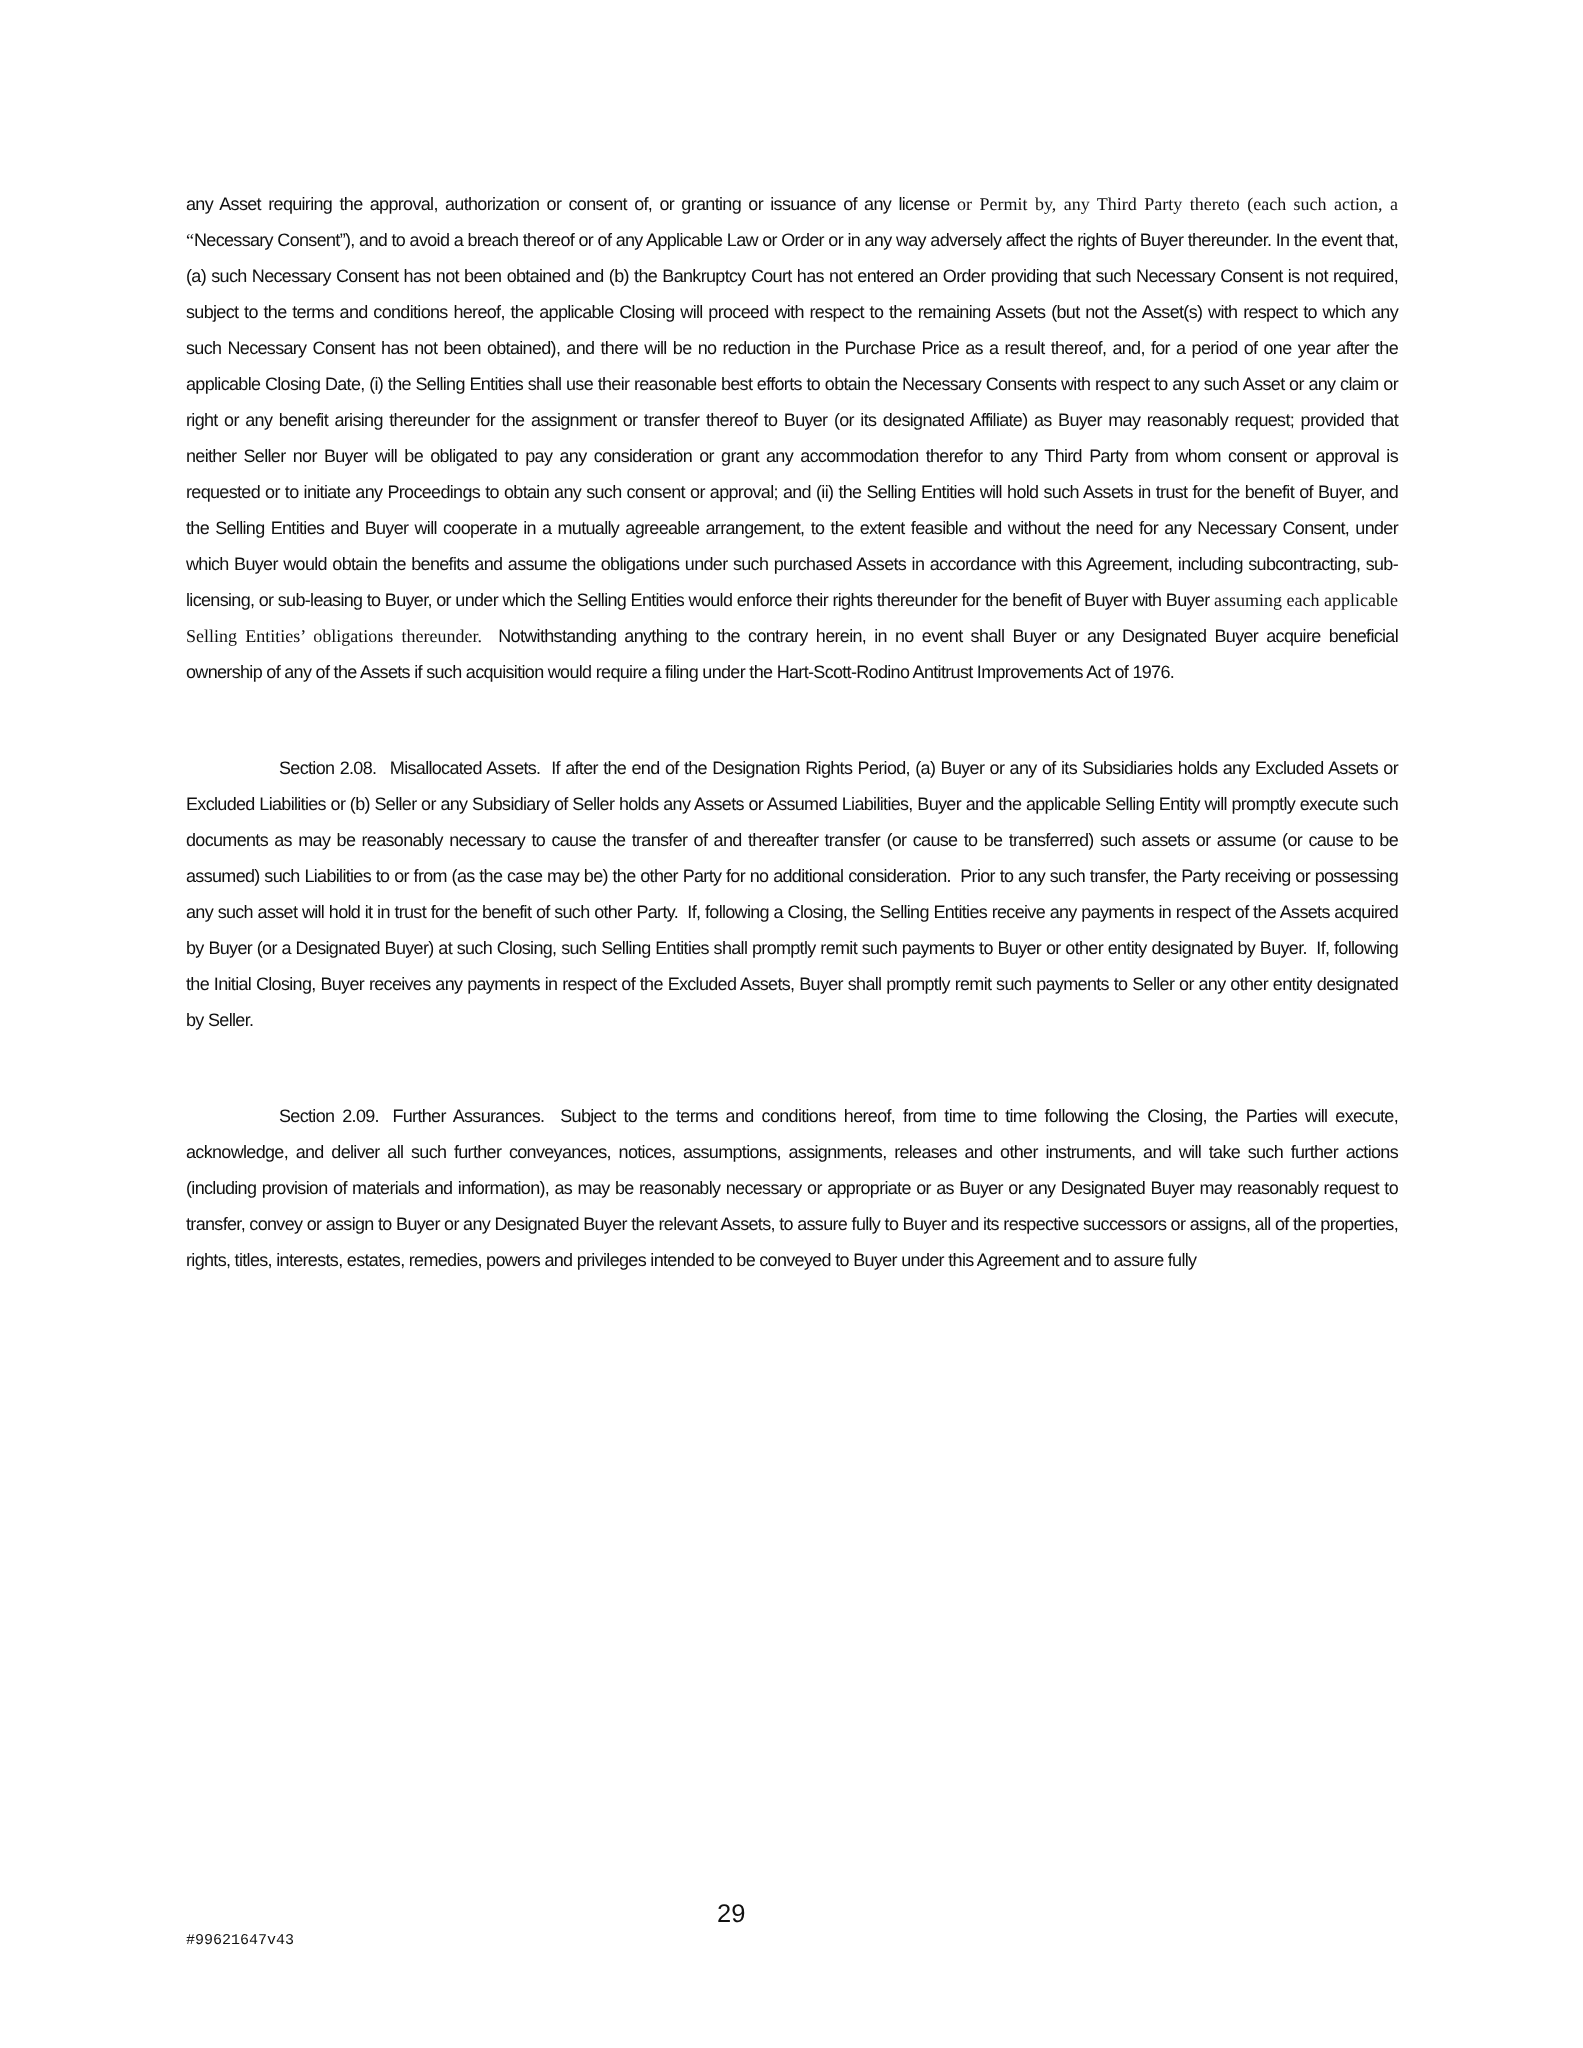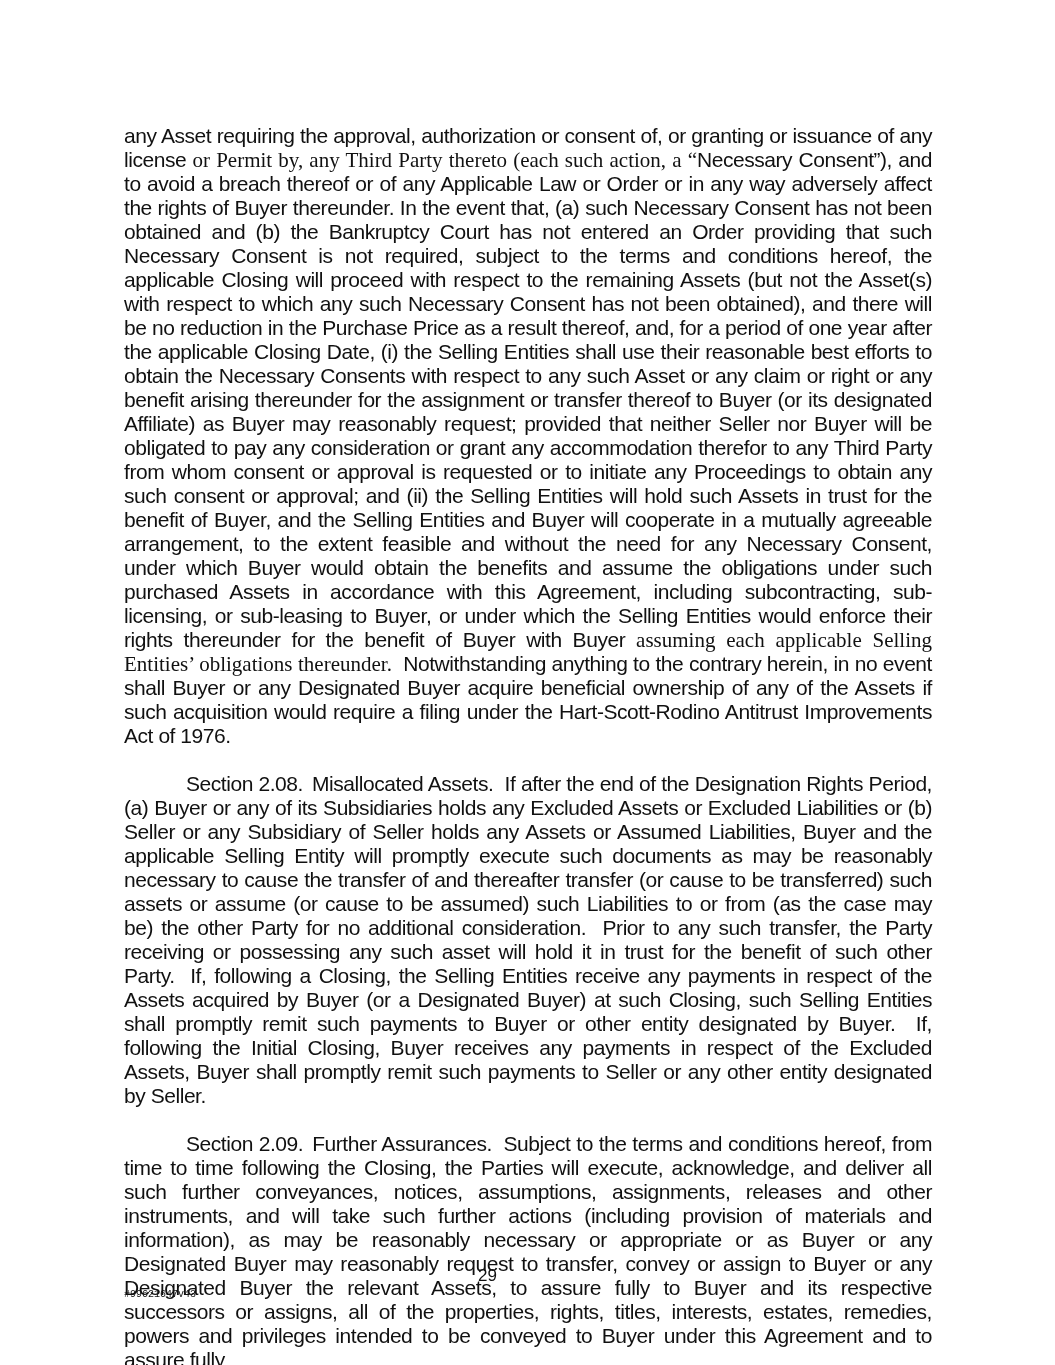--- a/index.html
+++ b/index.html
@@ -16,29 +16,29 @@
     color: #111111;
   }
   .page {
     position: absolute;
     left: 124px;
     top: 124px;
     width: 808px;
   }
   .para {
     margin: 0;
-    font-size: 21px;
+    font-size: 12px;
     line-height: 24px;
     text-align: justify;
     text-align-last: left;
     letter-spacing: -0.45px;
     word-spacing: 0px;
   }
   .para + .para {
-    margin-top: 24px;
+    margin-top: 40px;
   }
   .indent {
     text-indent: 62px;
   }
   .serif {
     font-family: "Liberation Serif", serif;
     letter-spacing: 0px;
   }
   .heading-gap {
     display: inline-block;

